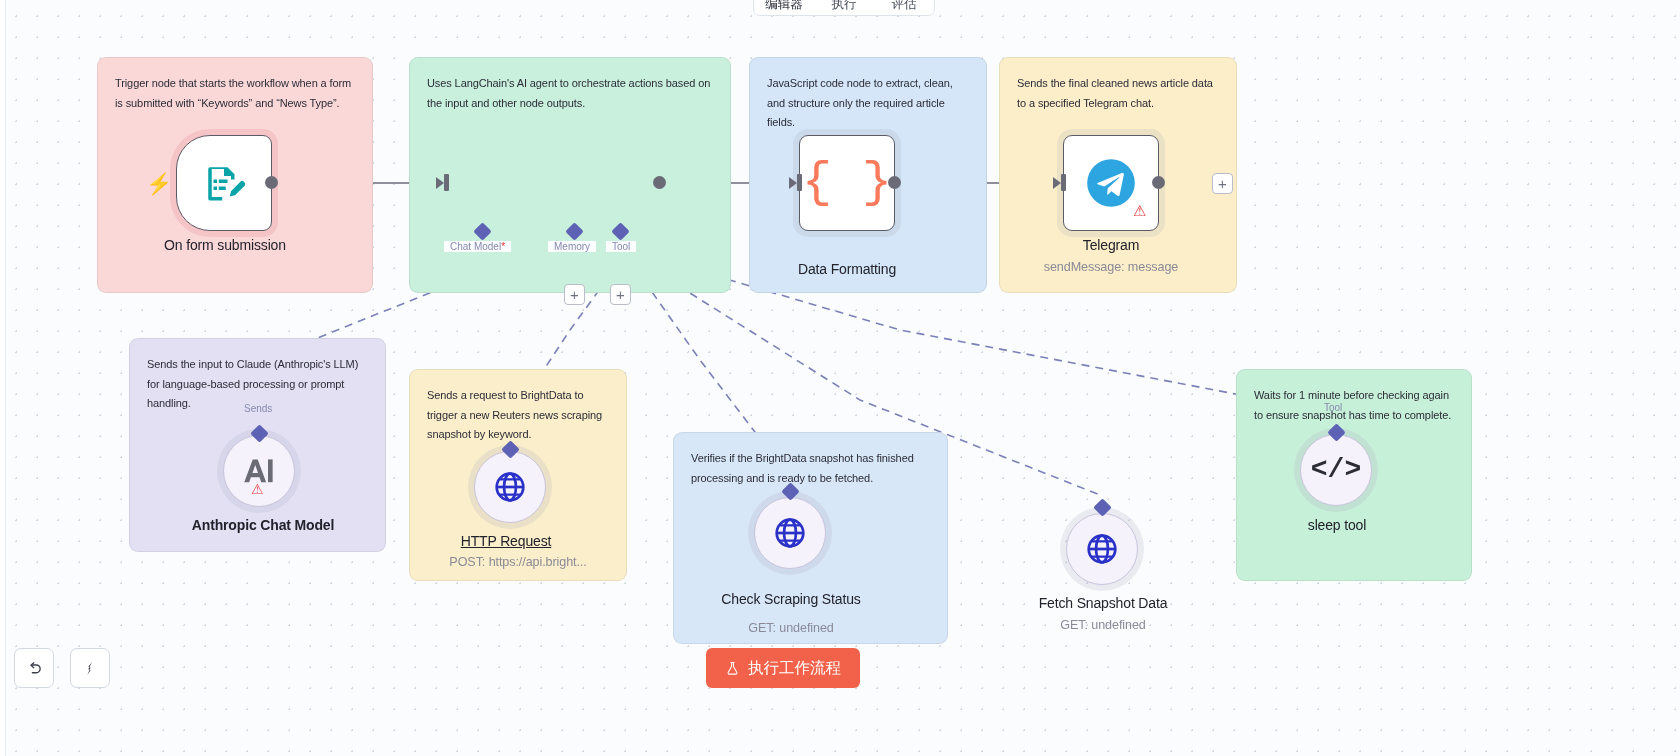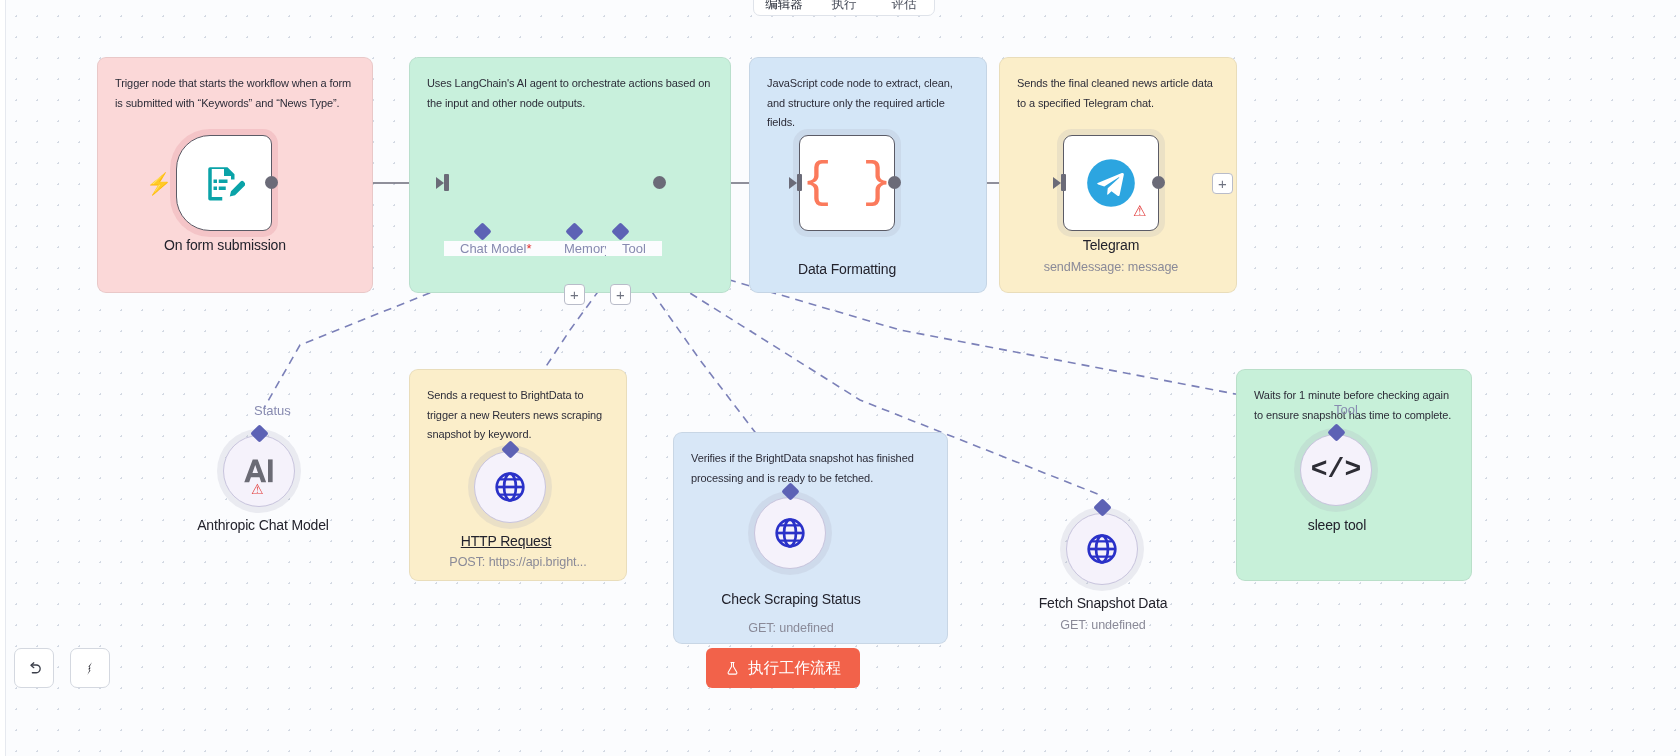--- a/index.html
+++ b/index.html
@@ -109,24 +109,24 @@
   }
   .diamond {
     position: absolute;
     width: 13px; height: 13px;
     background: #5d62b5;
     transform: rotate(45deg);
     border-radius: 2px;
   }
   .conn-label {
     position: absolute;
-    font-size: 13px;
+    font-size: 10px;
     color: #878ab0;
     background: #fbfcfe;
-    padding: 0 16px;
+    padding: 0 6px;
     white-space: nowrap;
   }
   .req-star { color: #e02f2f; }
   .plus-btn {
     position: absolute;
     width: 21px; height: 21px;
     background: #fff;
     border: 1.3px solid #b9bcc9;
     border-radius: 4px;
     display: flex; align-items: center; justify-content: center;
@@ -273,30 +273,33 @@
     </svg>
   </div>
   <div class="warn" style="left:1133px; top:203px;">⚠</div>
   <div class="port-in" style="left:1053px; top:177px;"></div>
   <div class="port-in-bar" style="left:1061px; top:174px;"></div>
   <div class="port-out" style="left:1152px; top:176px;"></div>
   <div class="node-label" style="left:1021px; top:236px; width:180px;">Telegram</div>
   <div class="node-sub" style="left:1011px; top:260px; width:200px;">sendMessage: message</div>
   <div class="plus-btn" style="left:1212px; top:173px;">+</div>
 
+  <div class="note n-purple" style="left:129px; top:338px; width:257px; height:214px;">
+    <div class="note-text">Sends the input to Claude (Anthropic's LLM) for language-based processing or prompt handling.</div>
+  </div>
   <div class="node-rd" style="left:223px; top:435px;">
     <svg width="34" height="30" viewBox="0 0 24 22">
       <path d="M7.4 2.5 1.2 19.2h3.6l1.27-3.6h6.3l1.27 3.6h3.6L11.05 2.5H7.4zm-.2 9.9 2.05-5.8 2.05 5.8H7.2z" fill="#6b6b75"></path>
       <path d="M18.6 2.5h3.4v16.7h-3.4z" fill="#6b6b75"></path>
     </svg>
   </div>
   <div class="warn" style="left:251px; top:482px; font-size:14px;">⚠</div>
   <div class="diamond" style="left:253px; top:427px;"></div>
-  <div class="conn-label" style="left:238px; top:403px; background:transparent;">Status</div>
-  <div class="node-label" style="left:173px; top:516px; width:180px;">Anthropic Chat Model</div>
+  <div class="conn-label" style="left:238px; top:403px; background:transparent;">Sends</div>
+  <div class="node-label" style="left:173px; top:516px; width:180px;font-weight:bold;">Anthropic Chat Model</div>
 
   <div class="note n-yellow2" style="left:409px; top:369px; width:218px; height:212px;">
     <div class="note-text">Sends a request to BrightData to trigger a new Reuters news scraping snapshot by keyword.</div>
   </div>
   <div class="node-rd" style="left:474px; top:451px;">
     <svg width="34" height="34" viewBox="0 0 24 24">
       <circle cx="12" cy="12" r="9.4" fill="none" stroke="#2a31c8" stroke-width="1.9"></circle>
       <ellipse cx="12" cy="12" rx="4.2" ry="9.4" fill="none" stroke="#2a31c8" stroke-width="1.9"></ellipse>
       <line x1="2.6" y1="12" x2="21.4" y2="12" stroke="#2a31c8" stroke-width="1.9"></line>
       <line x1="4.4" y1="6.6" x2="19.6" y2="6.6" stroke="#2a31c8" stroke-width="1.6"></line>

